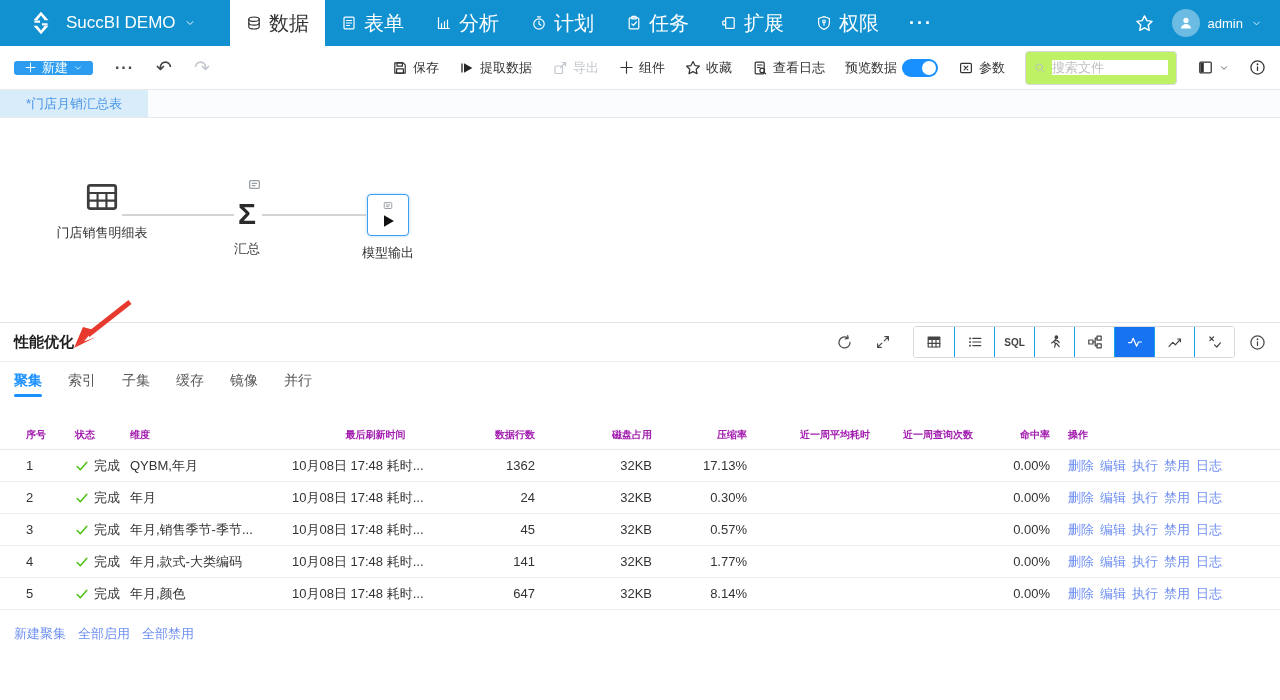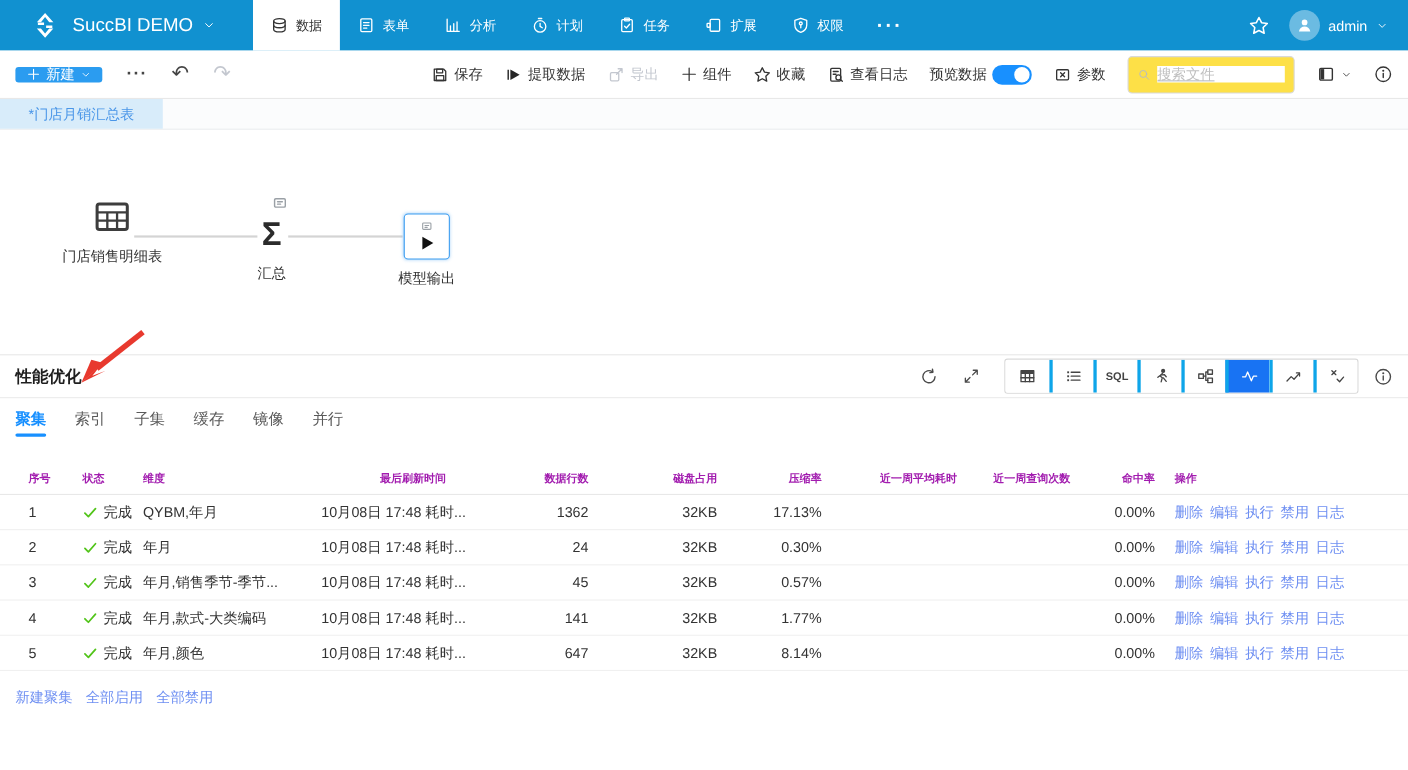--- a/index.html
+++ b/index.html
@@ -9,40 +9,40 @@
     color:#333; background:#fff; overflow:hidden; position:relative; font-size:13px;
   }
   svg { display:block; }
   .ic { stroke:currentColor; fill:none; stroke-width:1.2; stroke-linecap:round; stroke-linejoin:round; }
 
   
   .nav { height:46px; background:#1191d0; display:flex; align-items:stretch; color:#fff; }
   .brand { display:flex; align-items:center; padding:0 14px; width:218px; cursor:pointer;margin-left:12px; }
   .brand-name { font-size:17px; margin-left:10px; margin-right:8px; white-space:nowrap; }
   .nav-items { display:flex; }
-  .nav-item { display:flex; align-items:center; gap:7px; padding:0 16px; font-size:12px; cursor:pointer; white-space:nowrap; }
+  .nav-item { display:flex; align-items:center; gap:7px; padding:0 16px; font-size:20px; cursor:pointer; white-space:nowrap; }
   .nav-item.active { background:#fff; color:#333; }
   .nav-more { display:flex; align-items:center; padding:0 14px; font-size:18px; font-weight:bold; letter-spacing:2px; cursor:pointer; }
   .nav-right { margin-left:auto; display:flex; align-items:center; gap:18px; padding-right:18px; }
   .avatar { width:28px; height:28px; border-radius:50%; background:rgba(255,255,255,.38); display:flex; align-items:center; justify-content:center; }
   .nav-user { display:flex; align-items:center; gap:8px; cursor:pointer; }
   .nav-user-name { font-size:13px; }
 
   
   .toolbar { height:44px; display:flex; align-items:center; padding:0 14px; border-bottom:1px solid #e8e8e8; background:#fff; }
   .btn-new { background:#2b9cf0; color:#fff; border:none; border-radius:3px; height:14px; padding:0 10px; font-size:13px; display:flex; align-items:center; gap:5px; cursor:pointer; }
   .tb-plain { display:flex; align-items:center; color:#454545; margin-left:22px; cursor:pointer; }
   .tb-ellipsis { font-size:16px; font-weight:bold; letter-spacing:1px; }
   .tb-glyph { font-size:19px; line-height:1; }
   .disabled { color:#c3c7cf !important; }
   .tb-right { margin-left:auto; display:flex; align-items:center; gap:20px; font-size:13px; color:#333; }
   .tb-item { display:flex; align-items:center; gap:5px; cursor:pointer; white-space:nowrap; }
   .toggle { width:36px; height:18px; border-radius:9px; background:#1890ff; position:relative; cursor:pointer; }
   .toggle::after { content:""; position:absolute; right:2px; top:2px; width:14px; height:14px; background:#fff; border-radius:50%; }
-  .search { width:152px; height:28px; border:1px solid #d9d9d9; border-radius:4px; display:flex; align-items:center; padding:16px 8px; gap:6px; color:#b7bcc4; background:#fde047;text-decoration:underline; }
+  .search { width:152px; height:28px; border:1px solid #d9d9d9; border-radius:4px; display:flex; align-items:center; padding:16px 8px; gap:6px; color:#b7bcc4; background:#bef264; }
   .search input { border:none; outline:none; width:100%; font-size:13px; color:#333; font-family:inherit; }
   .search input::placeholder { color:#bfbfbf; }
 
   
   .tabbar { height:28px; background:#fbfcfd; border-bottom:1px solid #e6eaee; display:flex; }
   .file-tab { width:148px; background:#d8ecfa; color:#4a96e8; font-size:13px; display:flex; align-items:center; justify-content:center; cursor:pointer; }
 
   
   .canvas { height:204px; position:relative; background:#fff; }
   .edge { position:absolute; height:2px; background:#d4d4d4; top:96px; }
@@ -62,21 +62,21 @@
   
   .annotation { position:absolute; left:66px; top:296px; z-index:40; pointer-events:none; }
 
   
   .panel { border-top:1px solid #e4e4e4; background:#fff; }
   .panel-head { height:39px; display:flex; align-items:center; padding:0 14px; border-bottom:1px solid #ececec; }
   .panel-title { font-size:15px; font-weight:bold; color:#1f1f1f; }
   .panel-tools { margin-left:auto; display:flex; align-items:center; color:#4a4a4a; }
   .ptool { margin-right:22px; cursor:pointer; display:flex; align-items:center; }
   .tool-group { display:flex; border:1px solid #d9d9d9; border-radius:3px; overflow:hidden; margin-right:14px; }
-  .tool-btn { width:40px; height:30px; display:flex; align-items:center; justify-content:center; border-left:3px solid #0ea5e9; color:#444; background:#fff; cursor:pointer; font-size:10px; font-weight:bold; }
+  .tool-btn { width:40px; height:30px; display:flex; align-items:center; justify-content:center; border-left:1px solid #0ea5e9; color:#444; background:#fff; cursor:pointer; font-size:10px; font-weight:bold; }
   .tool-btn:first-child { border-left:none; }
   .tool-btn.active { background:#1873f3; color:#fff; }
   .panel-tabs { display:flex; gap:26px; padding:0 14px; height:38px; align-items:center; font-size:14px; color:#595959; }
   .ptab { height:100%; display:flex; align-items:center; position:relative; cursor:pointer; }
   .ptab.active { color:#1890ff; font-weight:bold; }
   .ptab.active::after { content:""; position:absolute; left:0; right:0; bottom:3px; height:3px; background:#1890ff; border-radius:2px; }
   .subtitle { padding:20px 14px 0; font-weight:bold; font-size:14px; color:#262626; }
 
   .grid-row { display:grid; grid-template-columns:68px 58px 160px 179px 73px 117px 95px 125px 100px 77px minmax(0,1fr); align-items:center; }
   .thead { margin-top:20px; height:30px; border-bottom:1px solid #e8e8e8; font-weight:bold; font-size:10px; color:#a21caf; }

